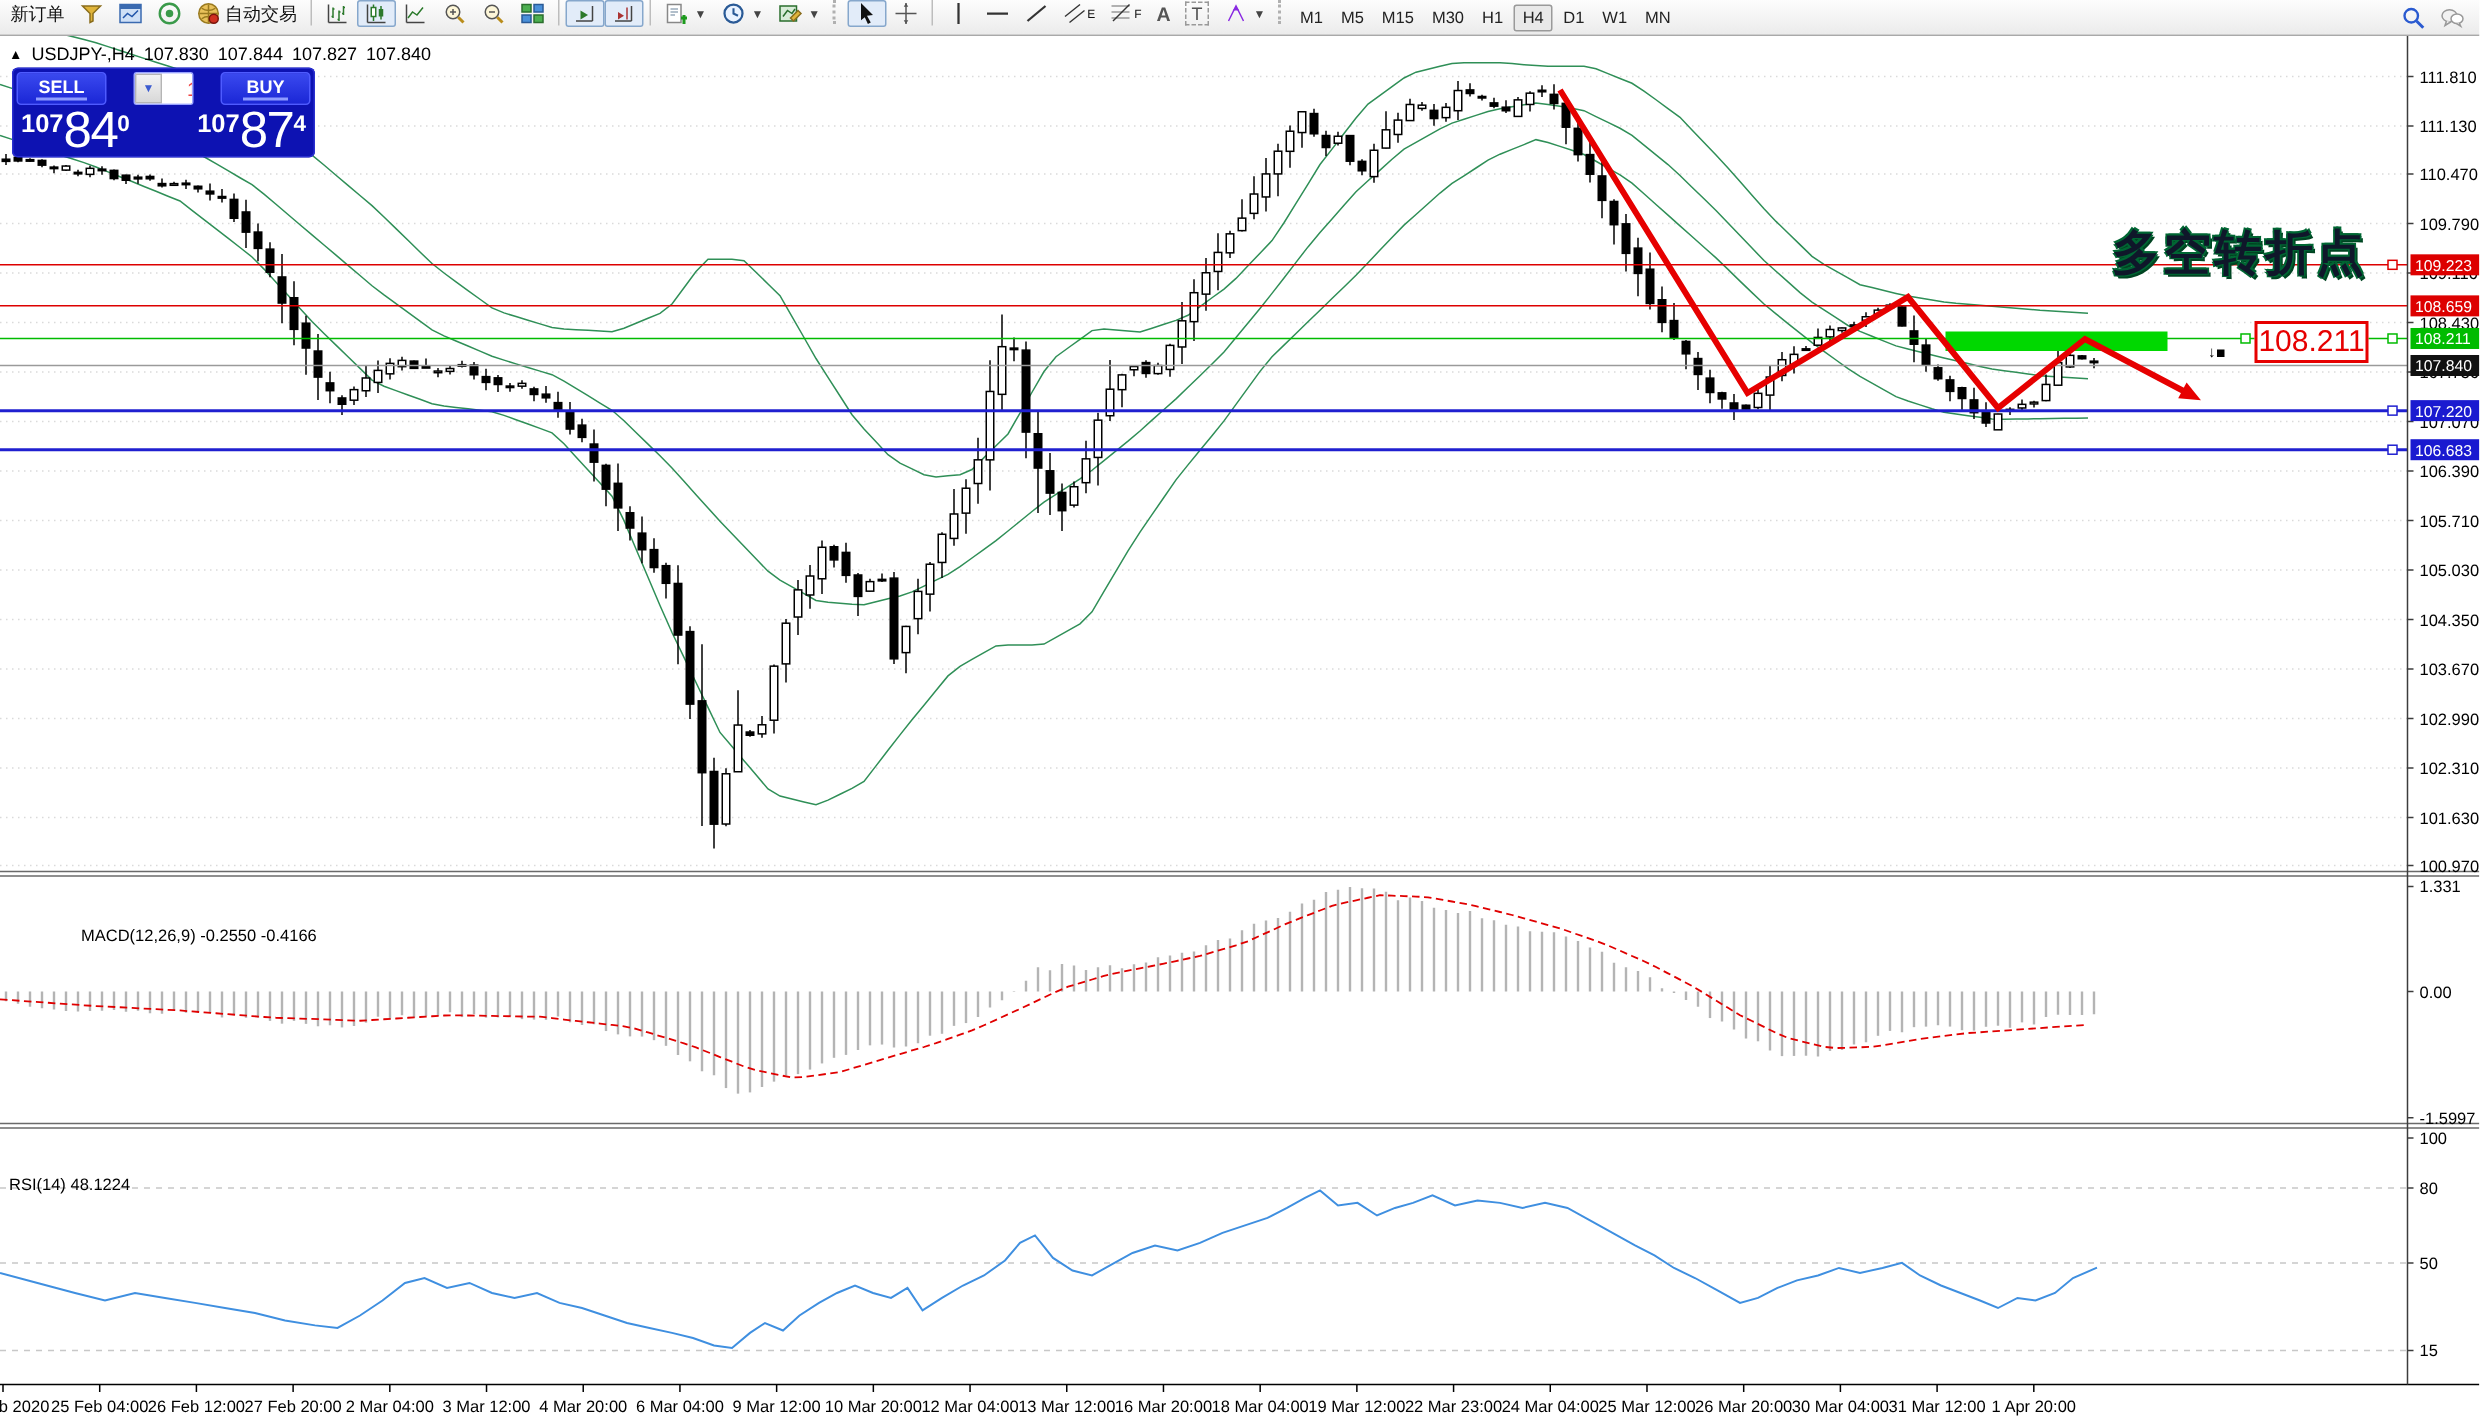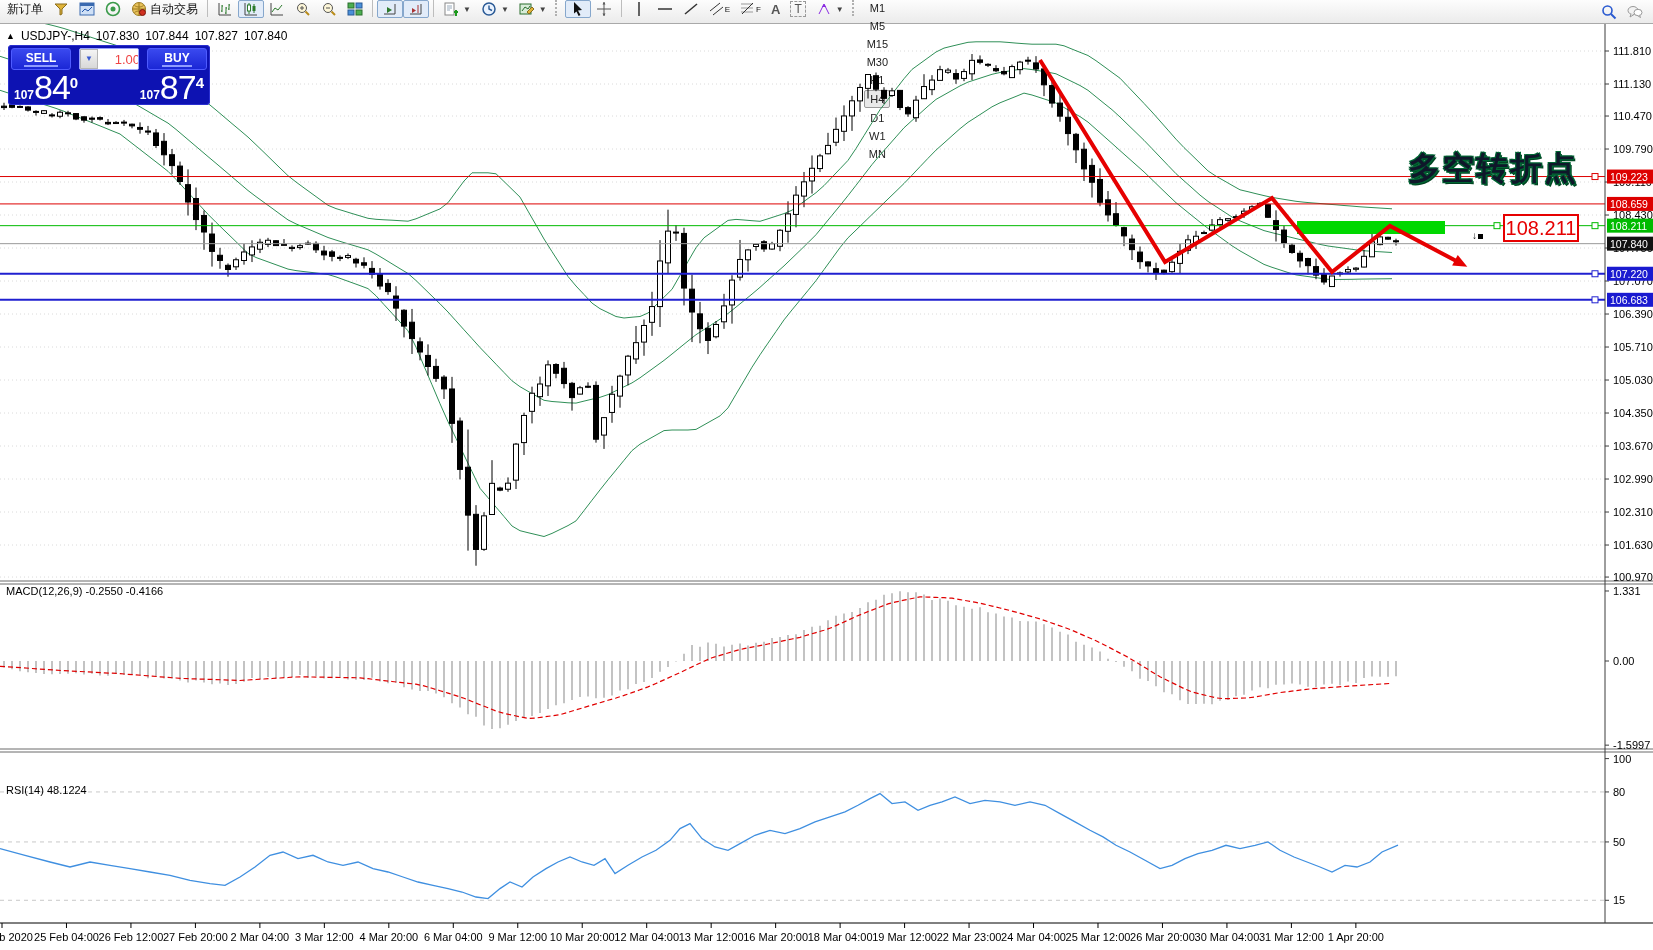--- a/index.html
+++ b/index.html
@@ -15,30 +15,30 @@
   .caret{font-size:8px;color:#444;margin-left:1px;}
   .tflabel{font-size:11px;color:#222;padding:2px 5px;}
   .tf.active{background:#e9e9e9;border:1px solid #9a9a9a;border-radius:2px;}
   .right-icons{margin-left:auto;display:flex;align-items:center;gap:10px;padding-right:8px;}
   
   .quotebar{position:absolute;left:6px;top:29px;font-size:12px;color:#000;display:flex;gap:6px;align-items:center;z-index:30;}
   .quotebar b{font-weight:normal;}
   
   .trade{position:absolute;left:8px;top:45px;width:202px;height:60px;background:#0d12b2;border-radius:4px;z-index:40;
     box-shadow:0 0 0 1px #2a2fd0 inset;color:#fff;}
-  .trow{display:flex;align-items:center;gap:8px;padding:3px 3px 0 3px;}
+  .trow{display:flex;align-items:center;gap:18px;padding:3px 3px 0 3px;}
   .tbuy,.tsell{flex:none;width:58px;height:20px;background:linear-gradient(#3a49ef,#1b27d6);border:1px solid #4e5bff;border-radius:3px;
     color:#fff;font-size:12px;font-weight:bold;text-align:center;line-height:18px;cursor:pointer;}
   .tbuy span,.tsell span{border-bottom:2px solid #8f9cff;padding:0 2px;}
   .vol{flex:1;display:flex;height:20px;background:#fff;border:1px solid #9aa4ff;border-radius:2px;overflow:hidden;}
   .spin{width:16px;background:linear-gradient(#f4f4f4,#d8d8d8);border:1px solid #b5b5b5;color:#3b5bd0;font-size:8px;line-height:18px;text-align:center;cursor:pointer;flex:none;}
   .vol input{flex:1;border:0;outline:0;font-size:13px;text-align:right;padding-right:4px;width:40px;color:#ef4444;background:#fff;}
   .tprices{display:flex;justify-content:space-between;padding:0 6px;}
   .bigprice{display:flex;align-items:flex-end;color:#fff;line-height:1;}
-  .bp-small{font-size:12px;font-weight:bold;margin-bottom:3px;}
+  .bp-small{font-size:17px;font-weight:bold;margin-bottom:13px;}
   .bp-big{font-size:34px;font-weight:normal;letter-spacing:-1px;}
   .bp-sup{font-size:15px;font-weight:bold;margin-bottom:14px;}
   
   .pivot-text{position:absolute;left:1408px;top:147px;font-size:32px;font-weight:bold;color:#0f172a;z-index:25;letter-spacing:2px;
     text-shadow:-1px -1px 0 #063,1px -1px 0 #063,-1px 1px 0 #063,1px 1px 0 #063,2px 2px 0 #042;}
   .price-box{position:absolute;left:1503px;top:214px;width:72px;height:24px;border:2px solid #e60000;background:#fff;color:#e60000;
     font-size:20px;text-align:center;line-height:24px;z-index:25;}
   .anchor-marker{position:absolute;left:1472px;top:231px;z-index:24;color:#000;font-size:10px;line-height:1;}
   .anchor-marker .sq{display:inline-block;width:5px;height:5px;background:#000;margin-left:1px;}
   
@@ -214,21 +214,21 @@
     <span style="font-size:12px;color:#555;border:1px dashed #999;padding:0 3px;">T</span>
   </div>
   <div class="tbtn">
     <svg class="icon16" viewBox="0 0 16 16">
         <path d="M3 13 L8 3 L13 13" fill="none" stroke="#8a2be2"></path>
         <path d="M8 3 L5.8 6 H10.2 Z" fill="#8a2be2"></path>
       </svg>
     <span class="caret">▼</span>
   </div>
   <div class="grip"></div>
-  <div id="tf-bar" style="display:flex;align-items:center;gap:2px;flex-direction:column;">
+  <div id="tf-bar" style="display:flex;align-items:center;gap:2px;">
       <div class="tflabel tf">M1</div>
       <div class="tflabel tf">M5</div>
       <div class="tflabel tf">M15</div>
       <div class="tflabel tf">M30</div>
       <div class="tflabel tf">H1</div>
       <div class="tflabel tf active">H4</div>
       <div class="tflabel tf">D1</div>
       <div class="tflabel tf">W1</div>
       <div class="tflabel tf">MN</div>
     </div>
@@ -978,21 +978,21 @@
       <text x="1162.46" y="917" text-anchor="middle" class="time-label">26 Mar 20:00</text>
       <line x1="1226.93" y1="899" x2="1226.93" y2="904" stroke="#000"></line>
       <text x="1226.93" y="917" text-anchor="middle" class="time-label">30 Mar 04:00</text>
       <line x1="1291.4" y1="899" x2="1291.4" y2="904" stroke="#000"></line>
       <text x="1291.4" y="917" text-anchor="middle" class="time-label">31 Mar 12:00</text>
       <line x1="1355.87" y1="899" x2="1355.87" y2="904" stroke="#000"></line>
       <text x="1355.87" y="917" text-anchor="middle" class="time-label">1 Apr 20:00</text>
     </g>
   </svg>
 
-<div class="pane-label" style="top:585px;">
+<div class="pane-label" style="top:618px;margin-left:48px;">
   <span>MACD(12,26,9)</span> <span>-0.2550 -0.4166</span>
 </div>
 <div class="pane-label" style="top:784px;">
   <span>RSI(14)</span> <span>48.1224</span>
 </div>
 
 <div class="pivot-text">多空转折点</div>
 <div class="price-box">108.211</div>
 <div class="anchor-marker"><span>↓</span><span class="sq"></span></div>
 

